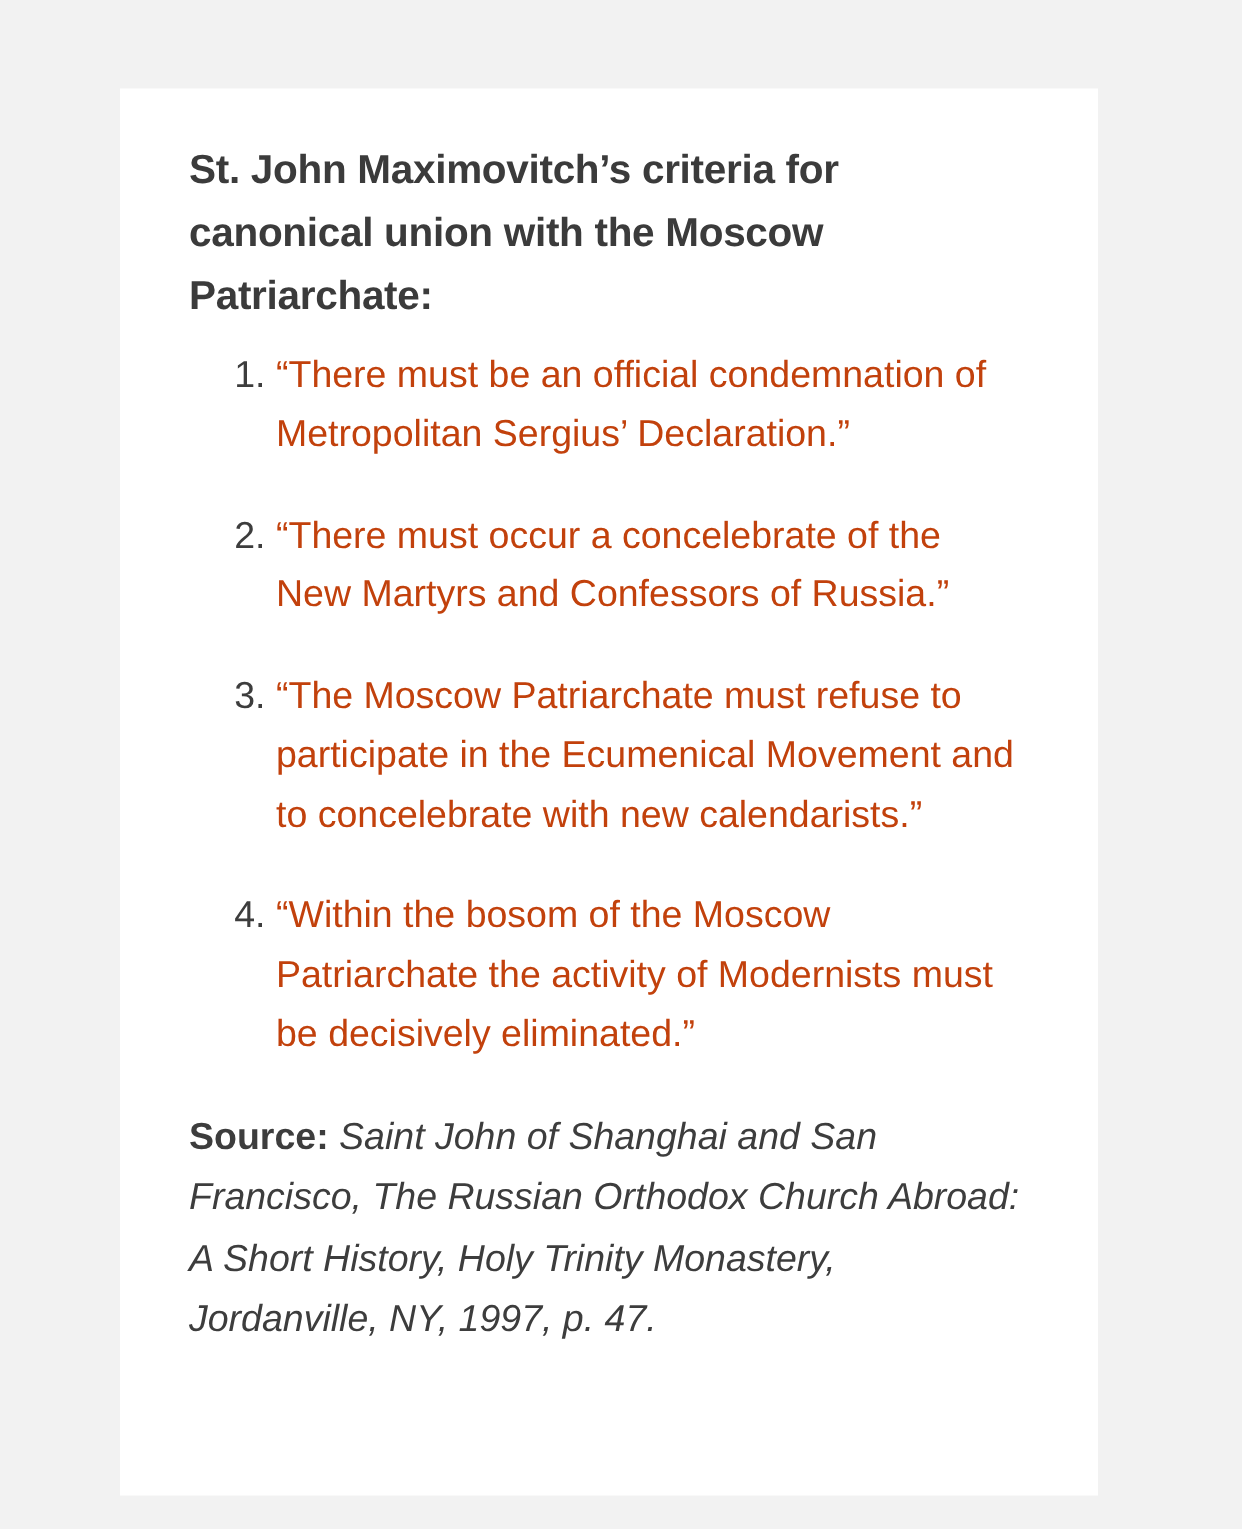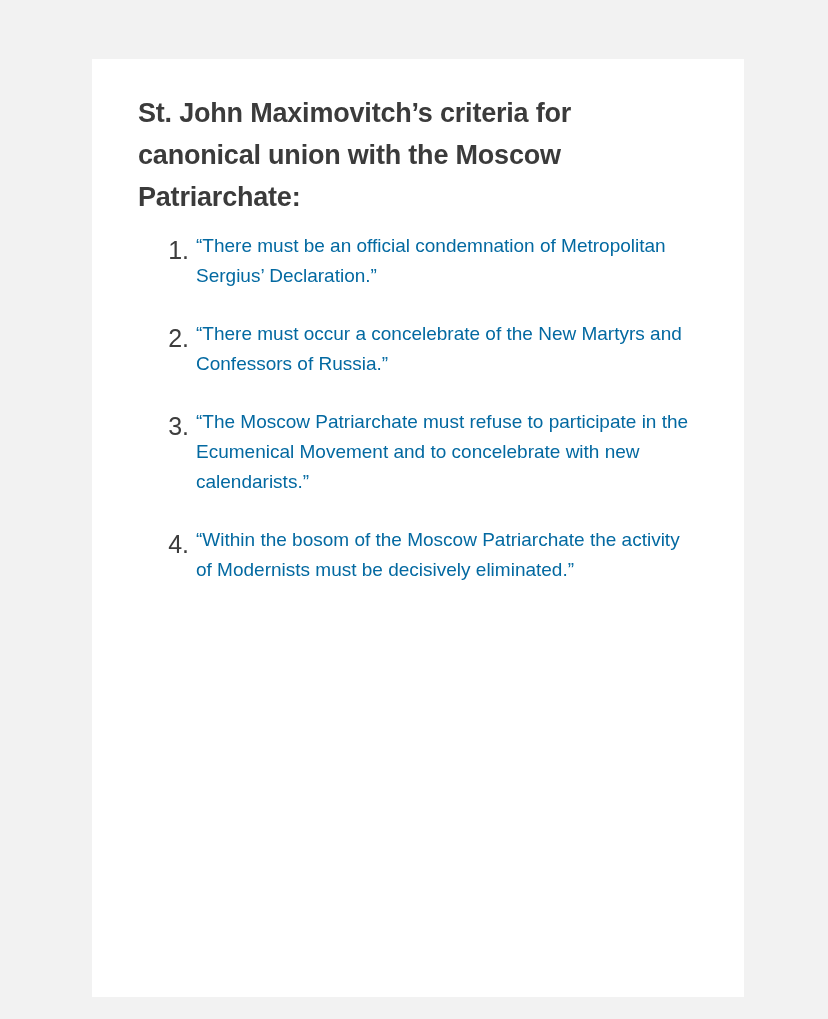--- a/index.html
+++ b/index.html
@@ -8,21 +8,21 @@
   }
   body {
     width: 828px;
     height: 1019px;
     background: #f2f2f2;
     font-family: "Liberation Sans", sans-serif;
     overflow: hidden;
   }
   .card {
     position: absolute;
-    left: 92px;
+    left: 80px;
     top: 59px;
     width: 652px;
     height: 938px;
     background: #ffffff;
     box-sizing: border-box;
     padding: 34px 48px 0 46px;
   }
   .title {
     font-size: 27px;
     font-weight: bold;
@@ -33,22 +33,22 @@
   }
   ol.criteria {
     margin: 0;
     padding: 0 0 0 58px;
     list-style: none;
     counter-reset: crit;
   }
   ol.criteria li {
     position: relative;
     counter-increment: crit;
-    font-size: 19px;
-    color: #0369a1;
+    font-size: 25px;
+    color: #c2410c;
     line-height: 1.58;
     margin-bottom: 28px;
     padding-right: 4px;
   }
   ol.criteria li::before {
     content: counter(crit) ".";
     position: absolute;
     left: -35px;
     top: 0;
     width: 28px;
@@ -76,14 +76,18 @@
 
   <h1 class="title">St. John Maximovitch’s criteria for canonical union with the Moscow Patriarchate:</h1>
 
   <ol class="criteria">
     <li>“There must be an official condemnation of Metropolitan Sergius’ Declaration.”</li>
     <li>“There must occur a concelebrate of the New Martyrs and Confessors of Russia.”</li>
     <li>“The Moscow Patriarchate must refuse to participate in the Ecumenical Movement and to concelebrate with new calendarists.”</li>
     <li>“Within the bosom of the Moscow Patriarchate the activity of Modernists must be decisively eliminated.”</li>
   </ol>
 
+  <p class="source">
+    <span class="lbl">Source:</span>
+    <span class="ref">Saint John of Shanghai and San Francisco, The Russian Orthodox Church Abroad: A Short History, Holy Trinity Monastery, Jordanville, NY, 1997, p. 47.</span>
+  </p>
 
 </div>
 
 </body></html>

